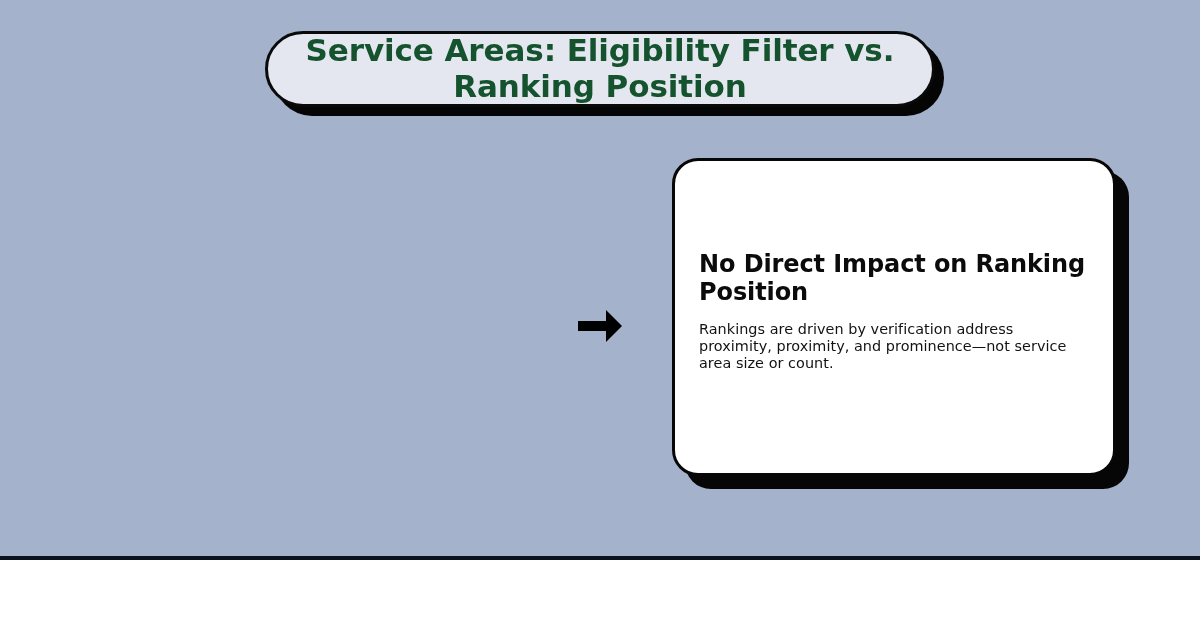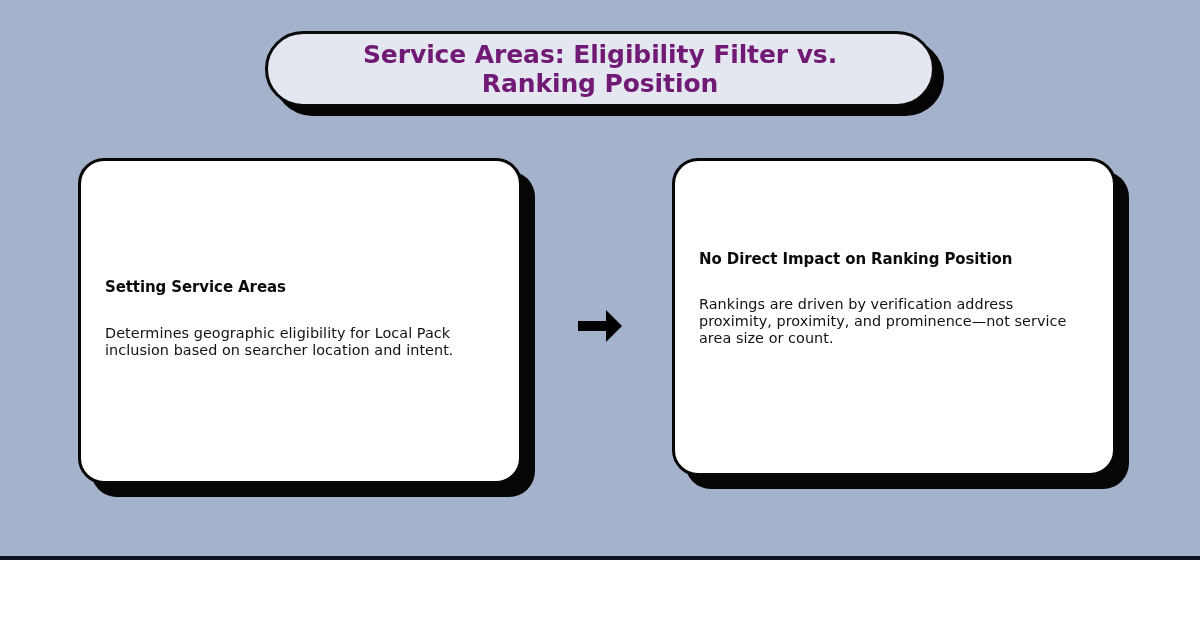--- a/index.html
+++ b/index.html
@@ -45,23 +45,23 @@
     background: #e4e7f0;
     border: 3px solid #0a0a0a;
     border-radius: 38px;
     box-shadow: 9px 9px 0 0 #050505;
     display: flex;
     align-items: center;
     justify-content: center;
     padding: 0 34px;
   }
   .title-text {
-    font-size: 25px;
+    font-size: 31px;
     font-weight: bold;
-    color: #701a75;
+    color: #14532d;
     text-align: center;
     line-height: 1.16;
     letter-spacing: -0.1px;
   }
 
   
   .card {
     position: absolute;
     box-sizing: border-box;
     background: #ffffff;
@@ -87,25 +87,25 @@
     justify-content: flex-start;
     padding-top: 90px;
   }
 
   .card-inner {
     position: relative;
   }
   .card-left .card-inner { margin-top: -4px; }
 
   .card-heading {
-    font-size: 15px;
+    font-size: 24px;
     font-weight: bold;
     color: #0b0b0b;
     line-height: 1.16;
-    margin: 0 0 28px 0;
+    margin: 0 0 14px 0;
     letter-spacing: -0.1px;
   }
   .card-body {
     font-size: 14.4px;
     color: #121212;
     line-height: 1.18;
     margin: 0;
     letter-spacing: 0.05px;
   }
 
@@ -132,26 +132,20 @@
 <body>
 
 <div class="canvas">
 
   <div class="stage">
 
     <div class="title-pill">
       <div class="title-text">Service Areas: Eligibility Filter vs. Ranking Position</div>
     </div>
 
-    <div class="card card-left">
-      <div class="card-inner">
-        <h2 class="card-heading">Setting Service Areas</h2>
-        <p class="card-body">Determines geographic eligibility for Local Pack inclusion based on searcher location and intent.</p>
-      </div>
-    </div>
 
     <div class="arrow">
       <svg width="50" height="46" viewBox="0 0 50 46" xmlns="http://www.w3.org/2000/svg" aria-hidden="true">
         <path d="M3 18 H31 V7 L47 23 L31 39 V28 H3 Z" fill="#000000"></path>
       </svg>
     </div>
 
     <div class="card card-right">
       <div class="card-inner">
         <h2 class="card-heading">No Direct Impact on Ranking Position</h2>

